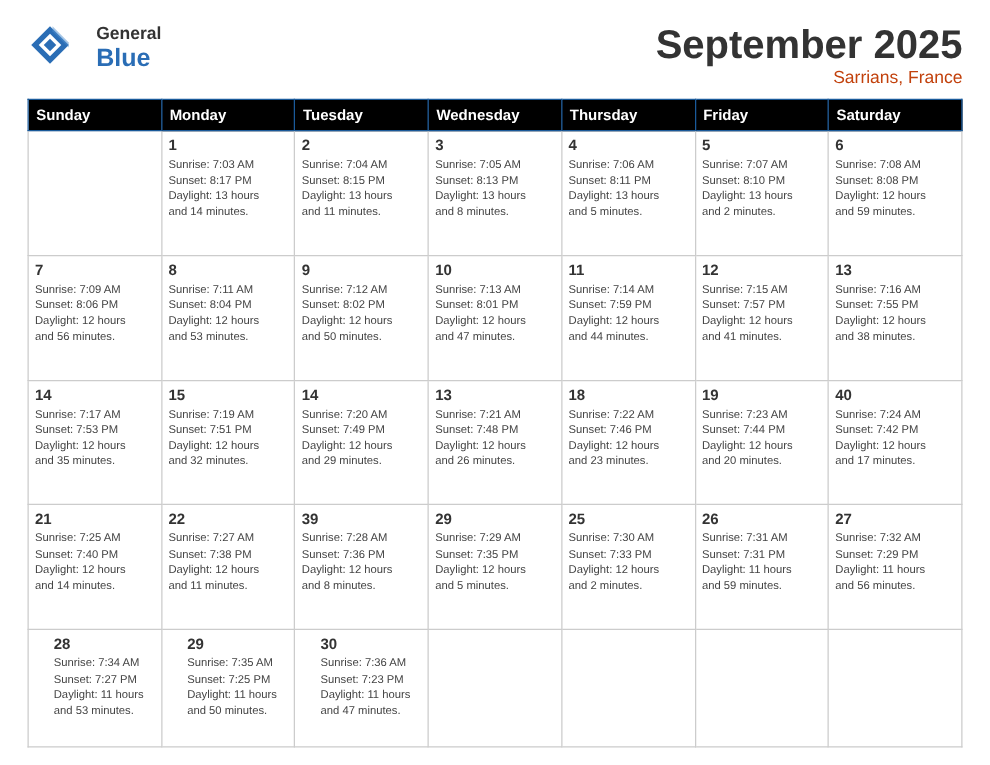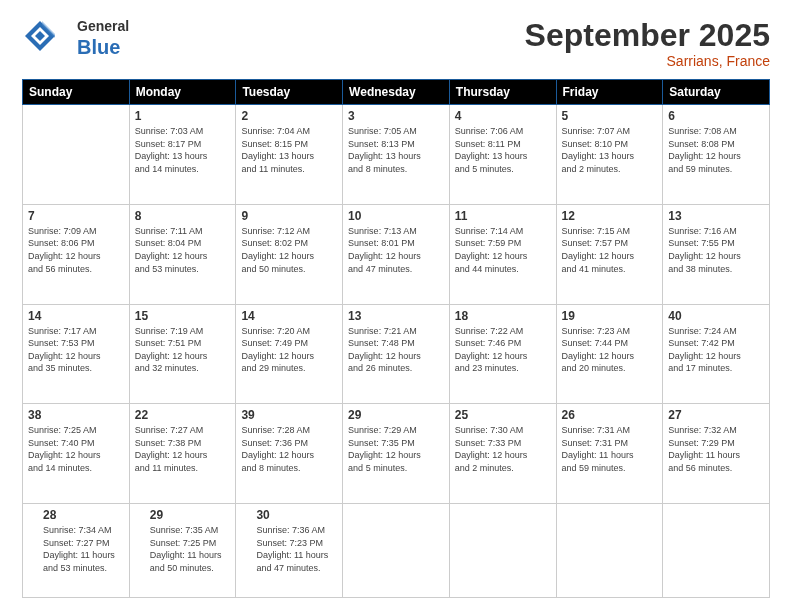--- a/index.html
+++ b/index.html
@@ -146,21 +146,21 @@
         <tr>
           <td><span class="day-number">14</span><span class="day-info">Sunrise: 7:17 AM<br>Sunset: 7:53 PM<br>Daylight: 12 hours<br>and 35 minutes.</span></td>
           <td><span class="day-number">15</span><span class="day-info">Sunrise: 7:19 AM<br>Sunset: 7:51 PM<br>Daylight: 12 hours<br>and 32 minutes.</span></td>
           <td><span class="day-number">14</span><span class="day-info">Sunrise: 7:20 AM<br>Sunset: 7:49 PM<br>Daylight: 12 hours<br>and 29 minutes.</span></td>
           <td><span class="day-number">13</span><span class="day-info">Sunrise: 7:21 AM<br>Sunset: 7:48 PM<br>Daylight: 12 hours<br>and 26 minutes.</span></td>
           <td><span class="day-number">18</span><span class="day-info">Sunrise: 7:22 AM<br>Sunset: 7:46 PM<br>Daylight: 12 hours<br>and 23 minutes.</span></td>
           <td><span class="day-number">19</span><span class="day-info">Sunrise: 7:23 AM<br>Sunset: 7:44 PM<br>Daylight: 12 hours<br>and 20 minutes.</span></td>
           <td><span class="day-number">40</span><span class="day-info">Sunrise: 7:24 AM<br>Sunset: 7:42 PM<br>Daylight: 12 hours<br>and 17 minutes.</span></td>
         </tr>
         <tr>
-          <td><span class="day-number">38</span><span class="day-info">Sunrise: 7:25 AM<br>Sunset: 7:40 PM<br>Daylight: 12 hours<br>and 14 minutes.</span></td>
+          <td><span class="day-number">21</span><span class="day-info">Sunrise: 7:25 AM<br>Sunset: 7:40 PM<br>Daylight: 12 hours<br>and 14 minutes.</span></td>
           <td><span class="day-number">22</span><span class="day-info">Sunrise: 7:27 AM<br>Sunset: 7:38 PM<br>Daylight: 12 hours<br>and 11 minutes.</span></td>
           <td><span class="day-number">39</span><span class="day-info">Sunrise: 7:28 AM<br>Sunset: 7:36 PM<br>Daylight: 12 hours<br>and 8 minutes.</span></td>
           <td><span class="day-number">29</span><span class="day-info">Sunrise: 7:29 AM<br>Sunset: 7:35 PM<br>Daylight: 12 hours<br>and 5 minutes.</span></td>
           <td><span class="day-number">25</span><span class="day-info">Sunrise: 7:30 AM<br>Sunset: 7:33 PM<br>Daylight: 12 hours<br>and 2 minutes.</span></td>
           <td><span class="day-number">26</span><span class="day-info">Sunrise: 7:31 AM<br>Sunset: 7:31 PM<br>Daylight: 11 hours<br>and 59 minutes.</span></td>
           <td><span class="day-number">27</span><span class="day-info">Sunrise: 7:32 AM<br>Sunset: 7:29 PM<br>Daylight: 11 hours<br>and 56 minutes.</span></td>
         </tr>
         <tr class="last-row">
           <td><span class="day-number">28</span><span class="day-info">Sunrise: 7:34 AM<br>Sunset: 7:27 PM<br>Daylight: 11 hours<br>and 53 minutes.</span></td>
           <td><span class="day-number">29</span><span class="day-info">Sunrise: 7:35 AM<br>Sunset: 7:25 PM<br>Daylight: 11 hours<br>and 50 minutes.</span></td>

